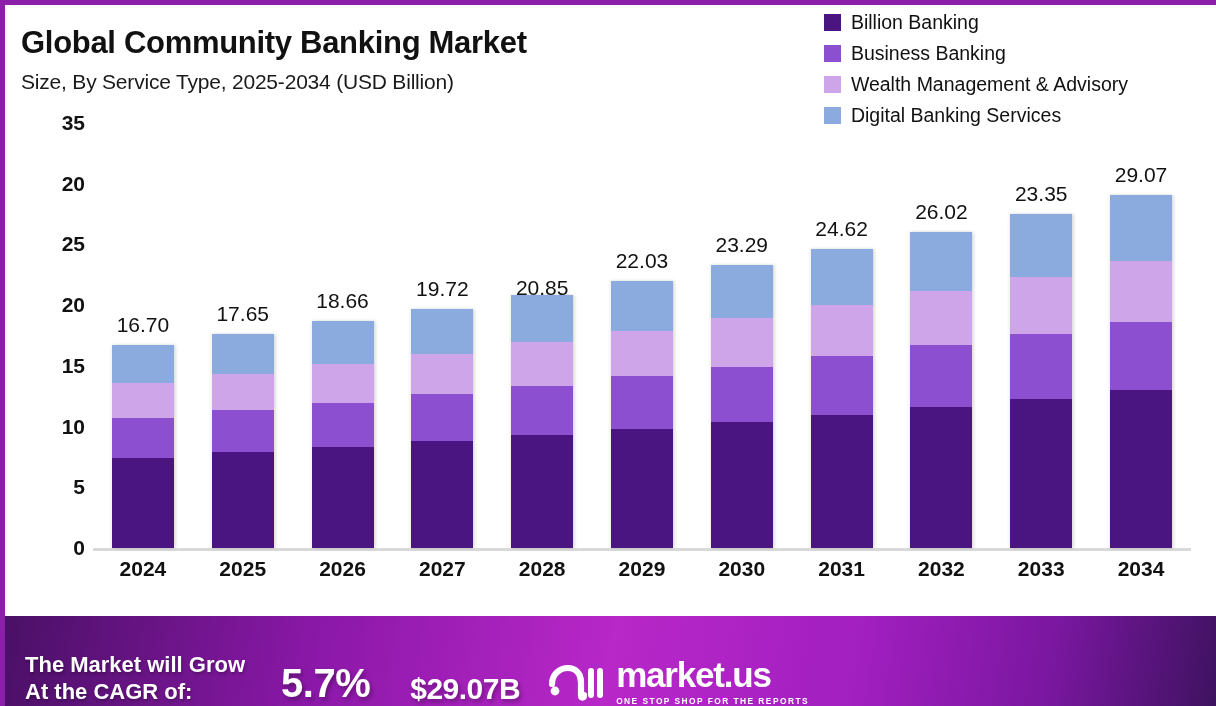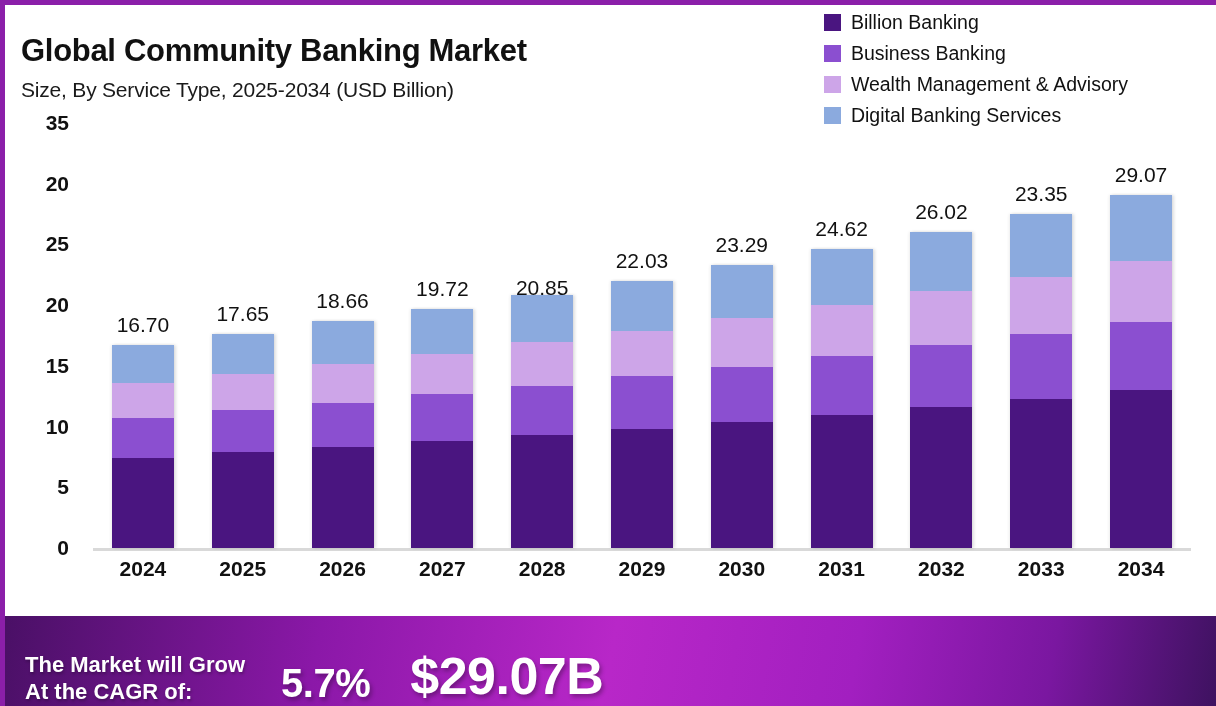--- a/index.html
+++ b/index.html
@@ -11,21 +11,21 @@
   }
   #infographic {
     position: relative;
     width: 1216px; height: 706px;
     background: #ffffff;
     border-top: 5px solid #8B1FA9;
     border-left: 5px solid #8B1FA9;
   }
 
   
-  .header { position: absolute; left: 16px; top: 28px; width: 700px; }
+  .header { position: absolute; left: 16px; top: 20px; width: 700px; }
   .chart-title {
     font-size: 31px; font-weight: 700; color: #111111;
     letter-spacing: -0.3px; line-height: 1.15; white-space: nowrap;
   }
   .chart-subtitle {
     font-size: 21px; font-weight: 400; color: #1a1a1a;
     margin-top: 9px; letter-spacing: -0.2px; white-space: nowrap;
   }
 
   
@@ -41,21 +41,21 @@
   
   .plot {
     position: absolute;
     left: 88px; top: 118px;
     width: 1110px; height: 428px;
   }
   .axis-y {
     position: absolute; left: -78px; top: 0; width: 70px; height: 428px;
   }
   .ytick {
-    position: absolute; right: 16px; width: 70px;
+    position: absolute; right: 0; width: 70px;
     text-align: right;
     font-size: 21px; font-weight: 700; color: #111111;
     transform: translateY(-50%);
   }
   .axis-line {
     position: absolute; left: 0; bottom: 0; width: 1098px; height: 3px;
     background: #d9d9d9;
   }
 
   .bars {
@@ -104,21 +104,21 @@
     white-space: nowrap;
   }
   .f-cagr-label { margin-left: 20px; }
   .f-big {
     font-size: 40px; font-weight: 700; letter-spacing: -0.5px;
     text-shadow: 2px 3px 4px rgba(0,0,0,0.3);
     white-space: nowrap;
   }
   .f-cagr-value { margin-left: 36px; }
   .f-size-label { margin-left: 16px; }
-  .f-size-value { margin-left: 40px; font-size: 52px; }
+  .f-size-value { margin-left: 40px; font-size: 30px; }
 
   .logo { display: flex; align-items: center; gap: 12px; margin-left: 28px; }
   .logo-mark { width: 56px; height: 40px; flex: 0 0 56px; }
   .logo-text-wrap { display: flex; flex-direction: column; }
   .logo-word {
     font-size: 35px; font-weight: 700; letter-spacing: -1.2px;
     line-height: 1; color: #ffffff;
   }
   .logo-tag {
     font-size: 8.4px; font-weight: 700; letter-spacing: 1.45px;
@@ -284,15 +284,31 @@
     </div>
 
   <div class="footer">
     <div class="f-text f-cagr-label">
       <div>The Market will Grow</div>
       <div>At the CAGR of:</div>
     </div>
     <div class="f-big f-cagr-value">5.7%</div>
     <div class="f-big f-size-value">$29.07B</div>
 
+    <div class="logo">
+      <span class="logo-mark">
+        <svg viewBox="0 0 56 40" width="56" height="40" aria-hidden="true">
+          <circle cx="7" cy="29" r="4.4" fill="#ffffff"></circle>
+          <path d="M4 22 C4 12 12 6 20 6 C28 6 33 12 33 20 L33 33" stroke="#ffffff" stroke-width="6.2" fill="none" stroke-linecap="round"></path>
+          <path d="M33 33 C33 36.5 36 36.5 36 33" stroke="#ffffff" stroke-width="6.2" fill="none" stroke-linecap="round"></path>
+          <rect x="40" y="6" width="6" height="30" rx="3" fill="#ffffff"></rect>
+          <rect x="49" y="6" width="6" height="30" rx="3" fill="#ffffff"></rect>
+        </svg>
+      </span>
+      <span class="logo-text-wrap">
+        <span class="logo-word">market.us</span>
+        <span class="logo-tag">ONE STOP SHOP FOR THE REPORTS</span>
+      </span>
+
+    </div>
   </div>
 
 </div>
 
 </body></html>

